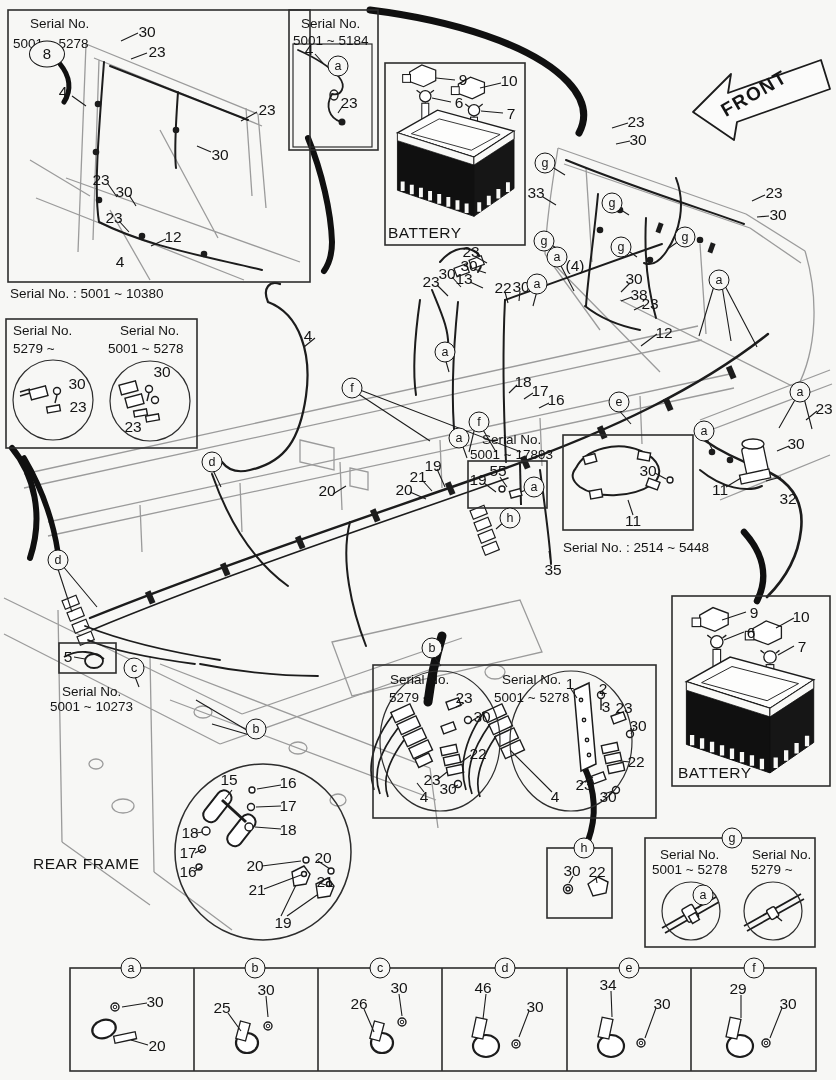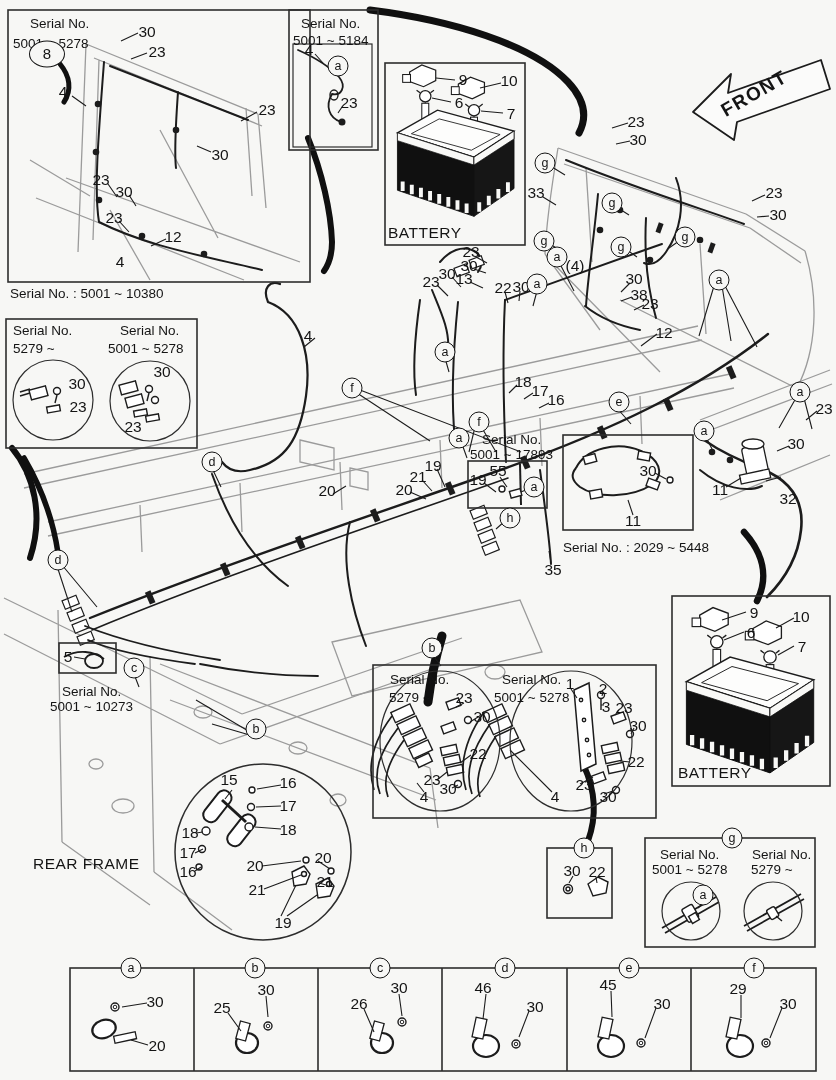--- a/index.html
+++ b/index.html
@@ -376,21 +376,21 @@
       <div class="lb n" style="left: 327px; top: 491px;">20</div>
       <div class="lb s" style="left: 482px; top: 432px;">Serial No.</div>
       <div class="lb s" style="left: 470px; top: 447px;">5001 ~ 17893</div>
       <div class="lb n" style="left: 478px; top: 480px;">19</div>
       <div class="lb n" style="left: 498px; top: 471px;">55</div>
       <div class="lb c" style="left: 534px; top: 487px;">a</div>
       <div class="lb c" style="left: 510px; top: 518px;">h</div>
       <div class="lb n" style="left: 553px; top: 570px;">35</div>
       <div class="lb n" style="left: 648px; top: 471px;">30</div>
       <div class="lb n" style="left: 633px; top: 521px;">11</div>
-      <div class="lb s" style="left: 563px; top: 540px;">Serial No. : 2029 ~ 5448</div>
+      <div class="lb s" style="left: 563px; top: 540px;">Serial No. : 2514 ~ 5448</div>
       <div class="lb c" style="left: 800px; top: 392px;">a</div>
       <div class="lb n" style="left: 824px; top: 409px;">23</div>
       <div class="lb n" style="left: 796px; top: 444px;">30</div>
       <div class="lb n" style="left: 788px; top: 475px; margin-top: 24px;">32</div>
       <div class="lb n" style="left: 720px; top: 490px;">11</div>
       <div class="lb c" style="left: 704px; top: 431px;">a</div>
       <div class="lb s" style="left: 13px; top: 323px;">Serial No.</div>
       <div class="lb s" style="left: 13px; top: 341px;">5279 ~</div>
       <div class="lb s" style="left: 120px; top: 323px;">Serial No.</div>
       <div class="lb s" style="left: 108px; top: 341px;">5001 ~ 5278</div>
@@ -457,21 +457,21 @@
       <div class="lb c" style="left: 629px; top: 968px;">e</div>
       <div class="lb c" style="left: 754px; top: 968px;">f</div>
       <div class="lb n" style="left: 155px; top: 1002px;">30</div>
       <div class="lb n" style="left: 157px; top: 1046px;">20</div>
       <div class="lb n" style="left: 222px; top: 1008px;">25</div>
       <div class="lb n" style="left: 266px; top: 990px;">30</div>
       <div class="lb n" style="left: 359px; top: 1004px;">26</div>
       <div class="lb n" style="left: 399px; top: 988px;">30</div>
       <div class="lb n" style="left: 483px; top: 988px;">46</div>
       <div class="lb n" style="left: 535px; top: 1007px;">30</div>
-      <div class="lb n" style="left: 608px; top: 985px;">45</div>
+      <div class="lb n" style="left: 608px; top: 985px;">34</div>
       <div class="lb n" style="left: 662px; top: 1004px;">30</div>
       <div class="lb n" style="left: 738px; top: 989px;">29</div>
       <div class="lb n" style="left: 788px; top: 1004px;">30</div>
     </div>
 
 <div id="front-label">FRONT</div>
 
 </div>
 
 </body></html>

